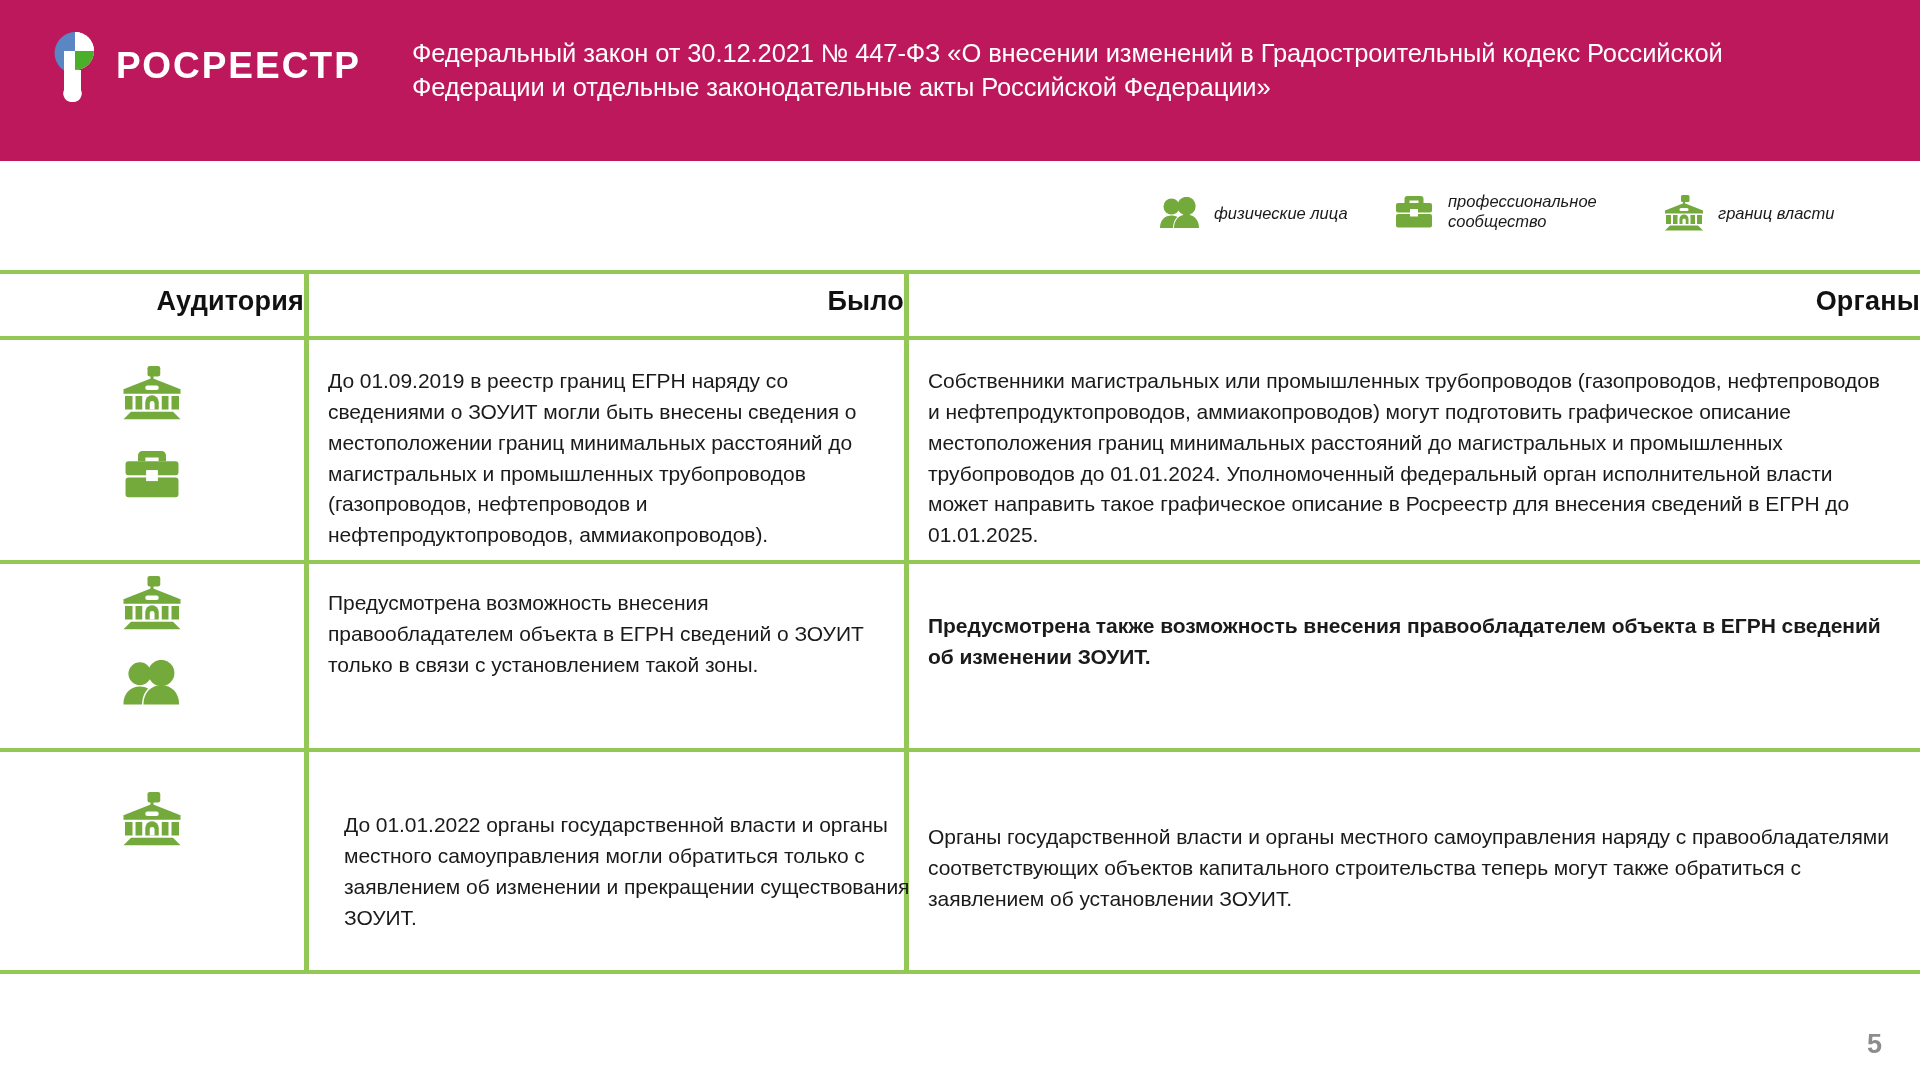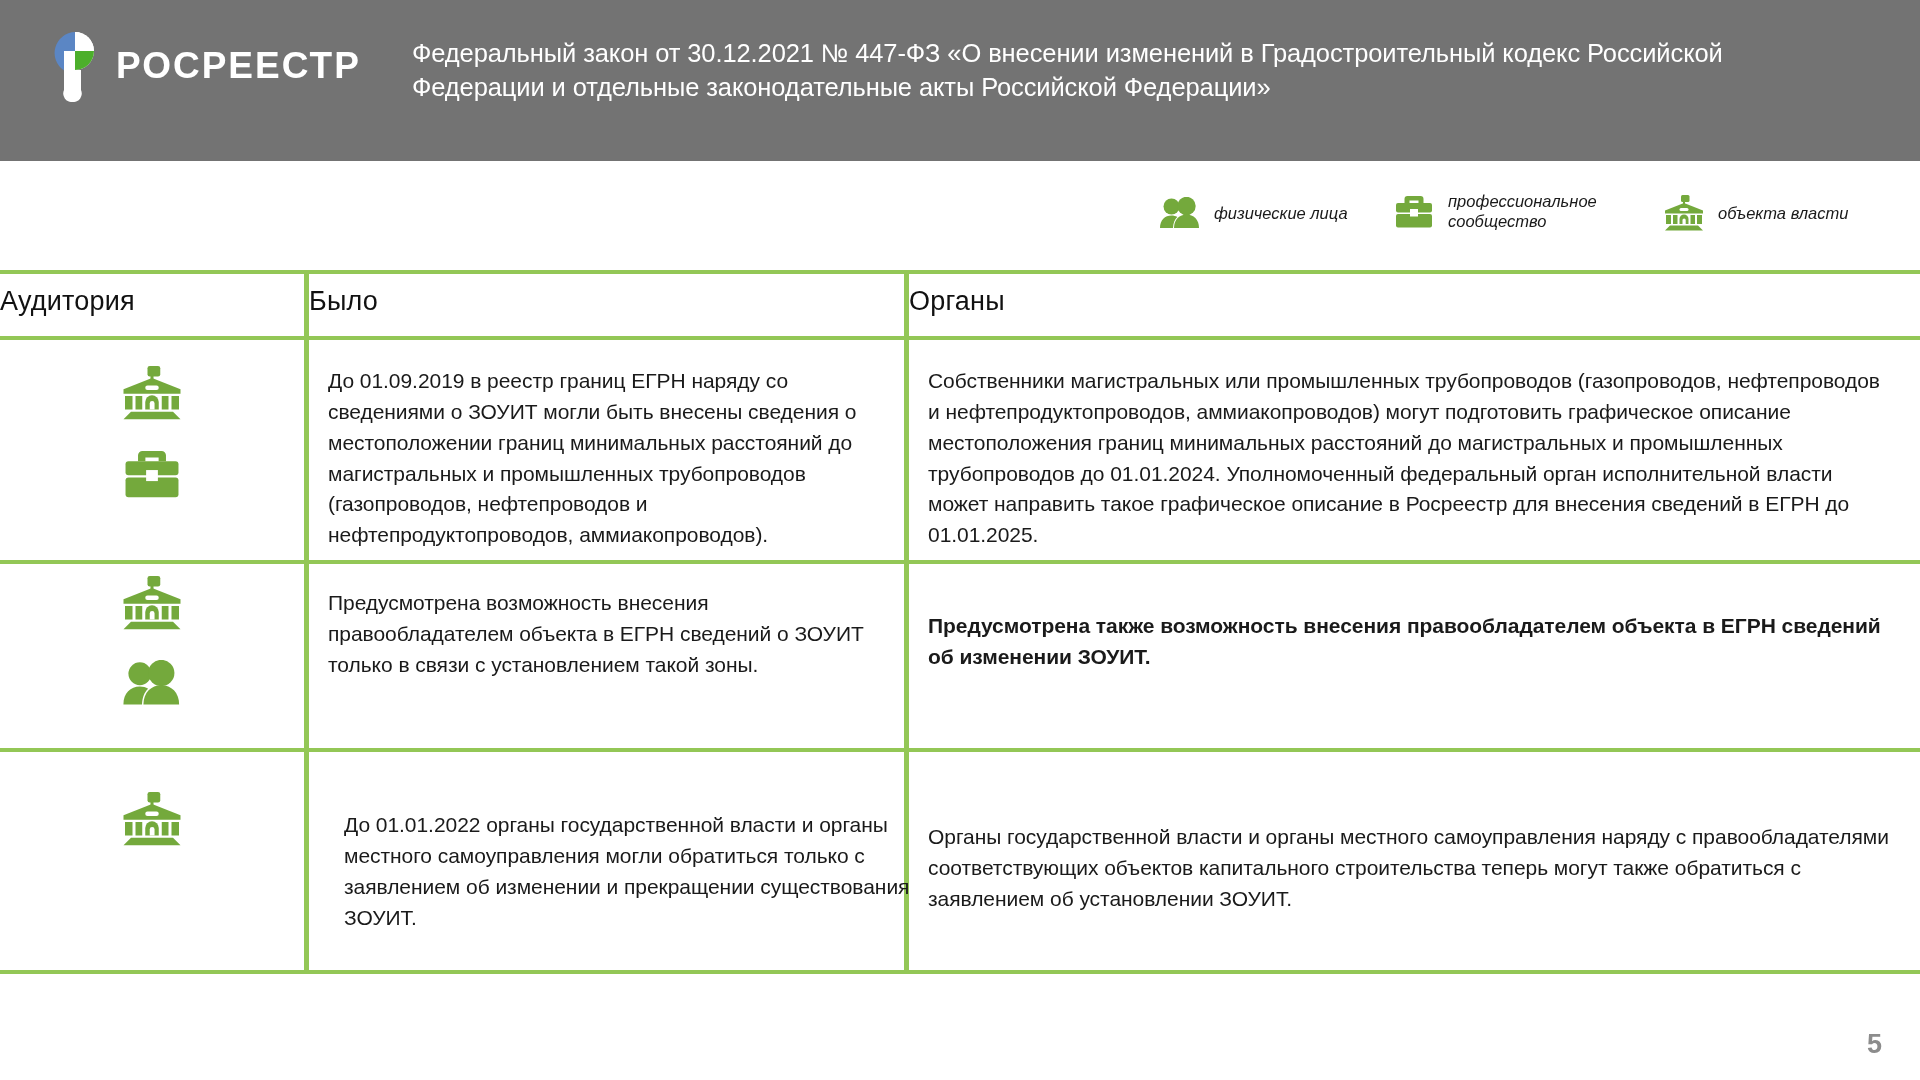--- a/index.html
+++ b/index.html
@@ -17,21 +17,21 @@
     color: #111;
   }
 
   
   .header-band {
     position: absolute;
     left: 0;
     top: 0;
     width: 1920px;
     height: 161px;
-    background: #737373;
+    background: #be185d;
     display: flex;
     align-items: center;
   }
   .logo-wrap {
     position: absolute;
     left: 52px;
     top: 30px;
     display: flex;
     align-items: center;
     height: 72px;
@@ -108,23 +108,23 @@
     background: #93c756;
   }
   .hline { height: 4px; left: 0; width: 1920px; }
   .vline { width: 5px; background: #93c756; }
 
   .cell {
     position: absolute;
     box-sizing: border-box;
   }
   .col-head {
-    text-align: left;
+    text-align: right;
     font-size: 27px;
-    font-weight: normal;
+    font-weight: bold;
     color: #111111;
     letter-spacing: 0.2px;
   }
   .body-text {
     font-size: 21px;
     line-height: 1.47;
     color: #1a1a1a;
     letter-spacing: -0.05px;
   }
   .aud-icons {
@@ -217,21 +217,21 @@
         <rect x="15.5" y="13" width="9" height="3" rx="1.5" fill="#ffffff"></rect>
         <rect x="2" y="20" width="5" height="9" fill="#74a93c"></rect>
         <rect x="9" y="20" width="4.5" height="9" fill="#74a93c"></rect>
         <rect x="26.5" y="20" width="4.5" height="9" fill="#74a93c"></rect>
         <rect x="33" y="20" width="5" height="9" fill="#74a93c"></rect>
         <path d="M15.5 29 v-5 a4.5 4.5 0 0 1 9 0 v5 z" fill="#74a93c"></path>
         <path d="M18.5 29 v-4 a1.6 1.6 0 0 1 3.2 0 v4 z" fill="#ffffff"></path>
         <path d="M1 35.5 L6 30.5 h28 l5 5 z" fill="#74a93c"></path>
       </svg>
     </span>
-    <span class="li-label">объекта власти</span>
+    <span class="li-label">границ власти</span>
   </div>
 </div>
 
 <div class="table">
 
   <div class="grid-line hline" style="top:0px;"></div>
   <div class="grid-line hline" style="top:66px;"></div>
   <div class="grid-line hline" style="top:290px;"></div>
   <div class="grid-line hline" style="top:478px;"></div>
   <div class="grid-line hline" style="top:700px;"></div>

